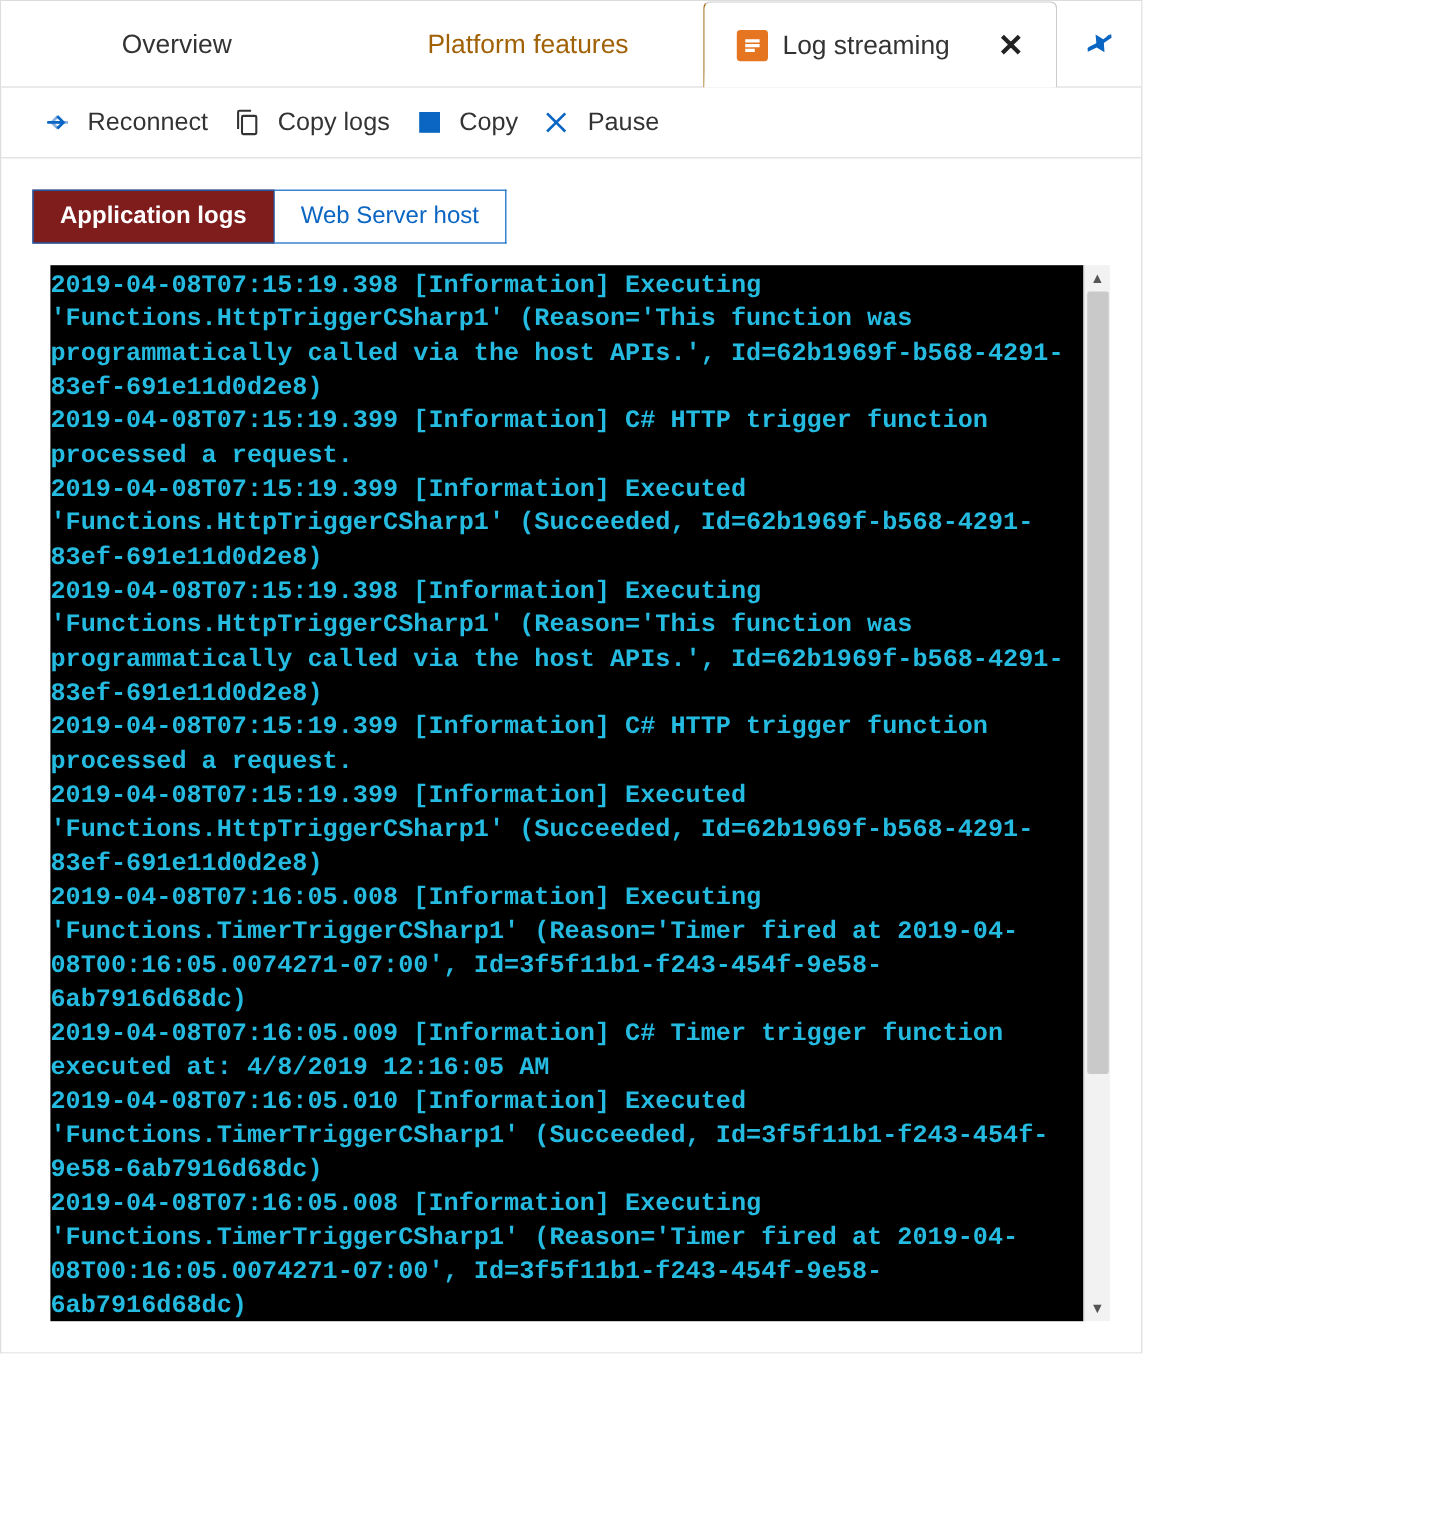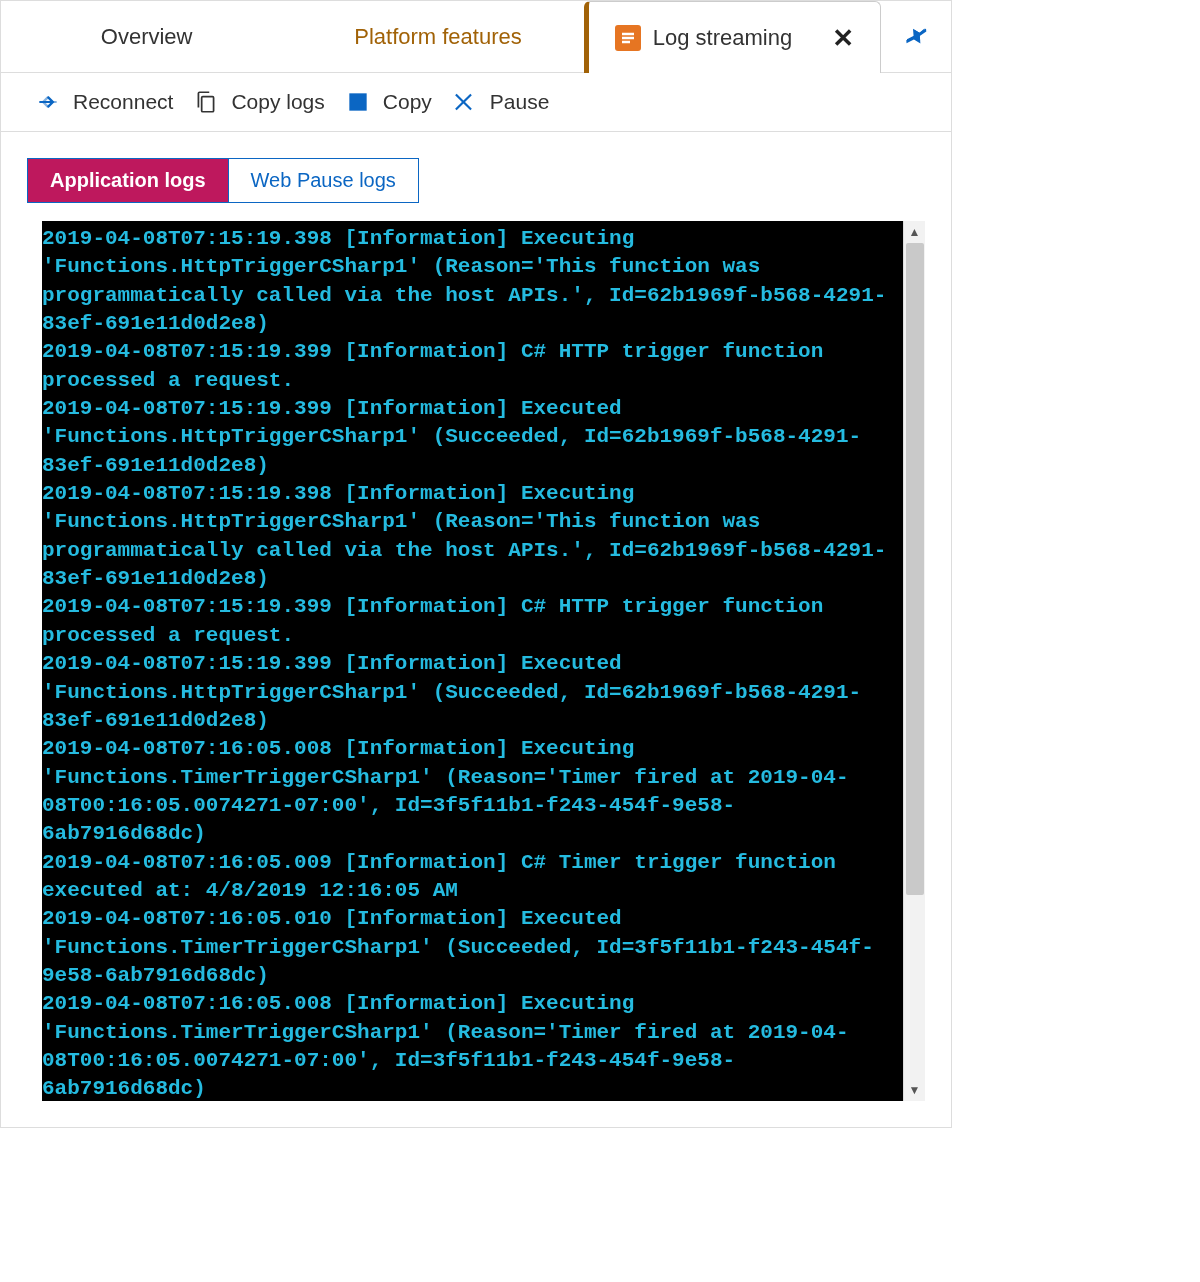--- a/index.html
+++ b/index.html
@@ -31,21 +31,21 @@
     gap: 12px;
     font-size: 22px;
     color: #333;
     cursor: pointer;
     position: relative;
   }
   .top-tab.link { color: #a16207; }
   .top-tab.active {
     color: #333;
     border-top: 1px solid #ccc;
-    border-left: 5px solid #a16207;
+    border-left: 1px solid #a16207;
     border-right: 1px solid #ccc;
     border-top-left-radius: 6px;
     border-top-right-radius: 6px;
     background: #fff;
     margin-bottom: -1px;
   }
   .top-tab.active .tab-icon-box {
     width: 26px; height: 26px; background:#e67522; border-radius:3px;
     display:flex; align-items:center; justify-content:center;
   }
@@ -78,21 +78,21 @@
   .ic svg { width:100%; height:100%; }
   
   .subtabs-row{ padding: 26px 26px 0 26px; }
   .subtabs { display:flex; }
   .subtab {
     padding: 10px 22px;
     font-size: 20px;
     border:1px solid #0b66c3;
     cursor:pointer;
   }
-  .subtab.active { background:#be185d; color:#fff; font-weight:600;}
+  .subtab.active { background:#7f1d1d; color:#fff; font-weight:600;}
   .subtab.inactive { background:#fff; color:#0b66c3; border-left:none;}
   
   .console-wrap{
     padding: 18px 26px 26px 26px;
   }
   .console-outer{
     display:flex;
     margin-left:15px;
   }
   .console{
@@ -191,21 +191,21 @@
       <span>Pause</span>
     </div>
   </div>
 
   <div class="subtabs-row">
     <div class="subtabs">
       <div class="subtab active">
         <span>Application logs</span>
       </div>
       <div class="subtab inactive">
-        <span>Web Pause logs</span>
+        <span>Web Server host</span>
       </div>
     </div>
   </div>
 
   <div class="console-wrap">
     <div class="console-outer">
       <div class="console" id="console">2019-04-08T07:15:19.398 [Information] Executing 'Functions.HttpTriggerCSharp1' (Reason='This function was programmatically called via the host APIs.', Id=62b1969f-b568-4291-83ef-691e11d0d2e8)
 2019-04-08T07:15:19.399 [Information] C# HTTP trigger function processed a request.
 2019-04-08T07:15:19.399 [Information] Executed 'Functions.HttpTriggerCSharp1' (Succeeded, Id=62b1969f-b568-4291-83ef-691e11d0d2e8)
 2019-04-08T07:15:19.398 [Information] Executing 'Functions.HttpTriggerCSharp1' (Reason='This function was programmatically called via the host APIs.', Id=62b1969f-b568-4291-83ef-691e11d0d2e8)

